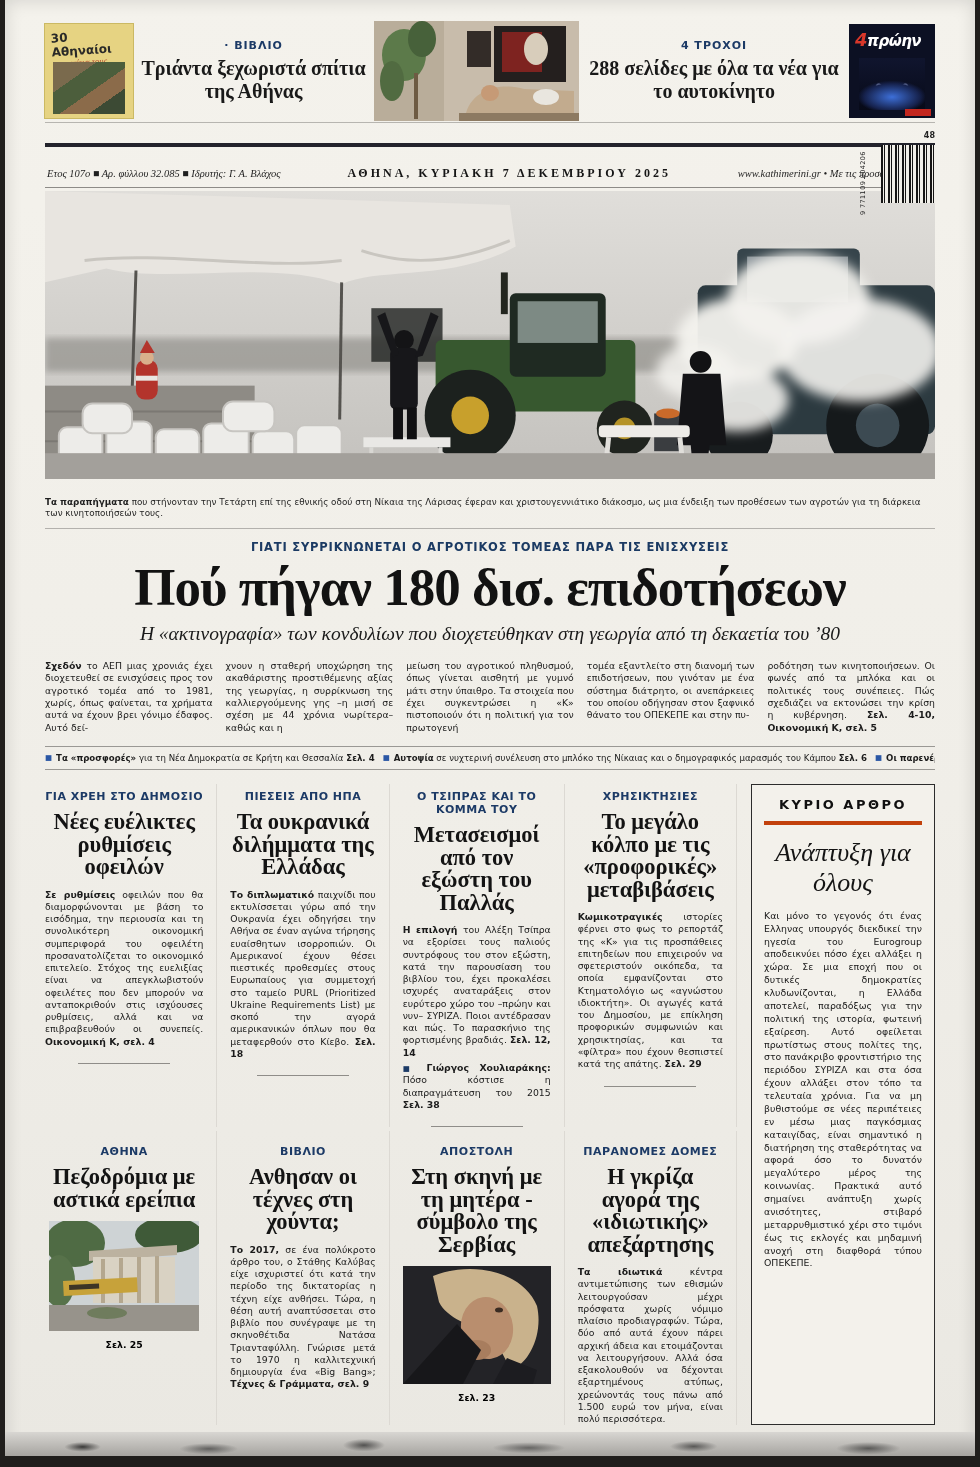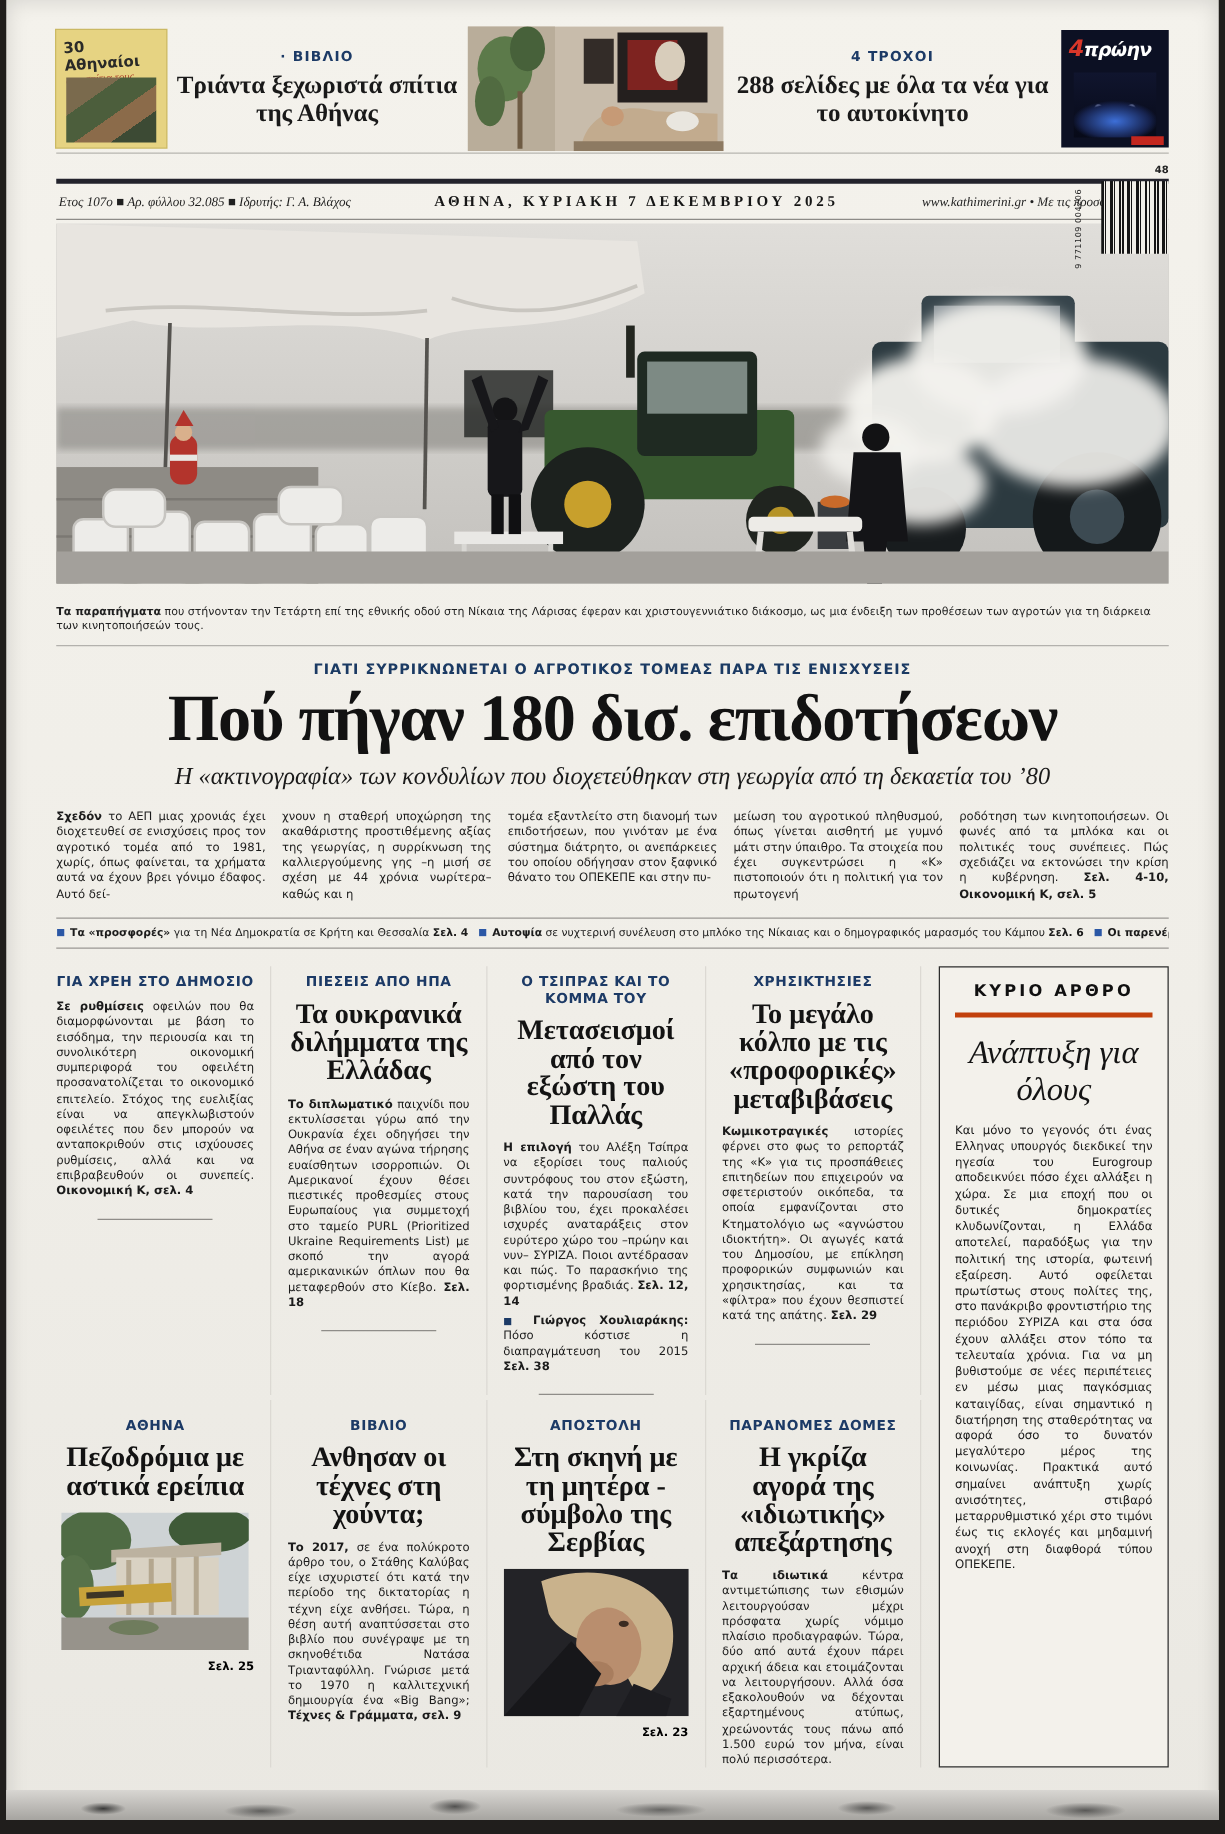--- a/index.html
+++ b/index.html
@@ -43,21 +43,21 @@
   .tagline{font-family:"Liberation Serif",serif;font-size:17px;color:#1e1e1e;margin-top:10px;}
   .barcode-wrap{position:absolute;right:0;top:10px;width:74px;height:84px;}
   .bc-bars{position:absolute;right:0;top:12px;width:54px;height:58px;
      background:repeating-linear-gradient(90deg,#151515 0 2px,#f1efe9 2px 3px,#151515 3px 4px,#f1efe9 4px 7px);}
   .bc-num{position:absolute;left:6px;bottom:2px;transform-origin:left bottom;transform:rotate(-90deg);
      font-size:6.5px;color:#222;white-space:nowrap;letter-spacing:.4px;}
   .bc-issue{position:absolute;right:0;top:-2px;font-size:8px;font-weight:bold;color:#222;}
 
   
   .dateline{display:flex;justify-content:space-between;align-items:baseline;margin-top:12px;
-     border-top:4px solid #23232c;border-bottom:1px solid #8d8b87;padding:7px 2px 6px;
+     border-top:4px solid #23232c;border-bottom:1px solid #8d8b87;padding:19px 2px 6px;
      font-family:"Liberation Serif",serif;}
   .dl-side{font-size:10.5px;font-style:italic;color:#1f1f1f;}
   .dl-center{font-size:12px;font-weight:bold;letter-spacing:3px;color:#161616;}
 
   
   .lead-photo{height:288px;margin-top:3px;background:#ccc9c5;overflow:hidden;}
   .lead-photo svg{display:block;width:100%;height:100%;}
   .caption{font-size:8.8px;line-height:1.3;color:#1f1f1f;padding:18px 0 8px;border-bottom:1px solid #b3b1ad;}
 
   
@@ -82,21 +82,21 @@
   .cell.r2{padding-top:14px;}
   .cell.box{grid-column:5;grid-row:1 / span 2;border-right:none;padding:0 0 0 14px;}
   .s-kicker{text-align:center;font-size:11px;font-weight:bold;letter-spacing:.5px;color:#1c3a66;margin-bottom:8px;}
   .s-headline{text-align:center;font-family:"Liberation Serif",serif;font-weight:bold;
      font-size:22.5px;line-height:1.0;color:#131313;margin:0 0 10px;}
   .s-body{font-size:9.3px;line-height:1.32;text-align:justify;color:#1b1b1b;margin:0;}
   .s-extra{font-size:9.3px;line-height:1.32;text-align:justify;color:#1b1b1b;margin:3px 0 0;}
   .s-extra::before{content:"■ ";color:#1c3a66;font-size:7.5px;}
   .rowline{width:92px;border-top:1px solid #8f8d89;margin:15px auto 0;}
   .s-photo{display:block;margin:4px auto 6px;}
-  .s-page{text-align:right;font-size:9.3px;font-weight:bold;margin-top:8px;}
+  .s-page{text-align:center;font-size:9.3px;font-weight:bold;margin-top:8px;}
 
   
   .editorial{border:1.5px solid #2c2c2c;background:#f3f1eb;padding:12px 12px 12px;height:100%;box-sizing:border-box;}
   .ed-kicker{text-align:center;font-size:13px;font-weight:bold;letter-spacing:2.5px;color:#101010;
      padding-bottom:9px;border-bottom:4px solid #c2410c;}
   .ed-headline{text-align:center;font-family:"Liberation Serif",serif;font-style:italic;
      font-size:26px;line-height:1.15;color:#141414;margin:13px 0 12px;font-weight:normal;}
   .ed-body{font-size:9.4px;line-height:1.37;text-align:justify;color:#191919;}
 
   
@@ -261,35 +261,36 @@
     </svg>
   </div>
   <div class="caption"><b>Τα παραπήγματα</b><span> που στήνονταν την Τετάρτη επί της εθνικής οδού στη Νίκαια της Λάρισας έφεραν και χριστουγεννιάτικο διάκοσμο, ως μια ένδειξη των προθέσεων των αγροτών για τη διάρκεια των κινητοποιήσεών τους.</span></div>
 
   <div class="lead-kicker">ΓΙΑΤΙ ΣΥΡΡΙΚΝΩΝΕΤΑΙ Ο ΑΓΡΟΤΙΚΟΣ ΤΟΜΕΑΣ ΠΑΡΑ ΤΙΣ ΕΝΙΣΧΥΣΕΙΣ</div>
   <h1 class="lead-headline">Πού πήγαν 180 δισ. επιδοτήσεων</h1>
   <div class="lead-subhead">Η «ακτινογραφία» των κονδυλίων που διοχετεύθηκαν στη γεωργία από τη δεκαετία του ’80</div>
   <div class="lead-cols">
     <div class="lead-col"><b>Σχεδόν</b><span> το ΑΕΠ μιας χρονιάς έχει διοχετευθεί σε ενισχύσεις προς τον αγροτικό τομέα από το 1981, χωρίς, όπως φαίνεται, τα χρήματα αυτά να έχουν βρει γόνιμο έδαφος. Αυτό δεί-</span></div>
     <div class="lead-col"><span>χνουν η σταθερή υποχώρηση της ακαθάριστης προστιθέμενης αξίας της γεωργίας, η συρρίκνωση της καλλιεργούμενης γης –η μισή σε σχέση με 44 χρόνια νωρίτερα– καθώς και η</span></div>
+    <div class="lead-col"><span>μείωση του αγροτικού πληθυσμού, όπως γίνεται αισθητή με γυμνό μάτι στην ύπαιθρο. Τα στοιχεία που έχει συγκεντρώσει η «Κ» πιστοποιούν ότι η πολιτική για τον πρωτογενή</span></div>
     <div class="lead-col"><span>τομέα εξαντλείτο στη διανομή των επιδοτήσεων, που γινόταν με ένα σύστημα διάτρητο, οι ανεπάρκειες του οποίου οδήγησαν στον ξαφνικό θάνατο του ΟΠΕΚΕΠΕ και στην πυ-</span></div>
-    <div class="lead-col"><span>μείωση του αγροτικού πληθυσμού, όπως γίνεται αισθητή με γυμνό μάτι στην ύπαιθρο. Τα στοιχεία που έχει συγκεντρώσει η «Κ» πιστοποιούν ότι η πολιτική για τον πρωτογενή</span></div>
     <div class="lead-col"><span>ροδότηση των κινητοποιήσεων. Οι φωνές από τα μπλόκα και οι πολιτικές τους συνέπειες. Πώς σχεδιάζει να εκτονώσει την κρίση η κυβέρνηση. </span><b>Σελ. 4-10, Οικονομική Κ, σελ. 5</b></div>
   </div>
 
   <div class="teasers">
     <span class="teaser"><b>Τα «προσφορές»</b><span> για τη Νέα Δημοκρατία σε Κρήτη και Θεσσαλία </span><b>Σελ. 4</b></span>
     <span class="teaser"><b>Αυτοψία</b><span> σε νυχτερινή συνέλευση στο μπλόκο της Νίκαιας και ο δημογραφικός μαρασμός του Κάμπου </span><b>Σελ. 6</b></span>
     <span class="teaser"><b>Οι παρενέργειες</b></span>
   </div>
 
   <div class="grid">
 
     <div class="cell c1" style="grid-column:1;grid-row:1;">
       <div class="s-kicker">ΓΙΑ ΧΡΕΗ ΣΤΟ ΔΗΜΟΣΙΟ</div>
+      <h3 class="s-headline">Νέες ευέλικτες ρυθμίσεις οφειλών</h3>
       <p class="s-body"><b>Σε ρυθμίσεις</b><span> οφειλών που θα διαμορφώνονται με βάση το εισόδημα, την περιουσία και τη συνολικότερη οικονομική συμπεριφορά του οφειλέτη προσανατολίζεται το οικονομικό επιτελείο. Στόχος της ευελιξίας είναι να απεγκλωβιστούν οφειλέτες που δεν μπορούν να ανταποκριθούν στις ισχύουσες ρυθμίσεις, αλλά και να επιβραβευθούν οι συνεπείς. </span><b>Οικονομική Κ, σελ. 4</b></p>
       <div class="rowline"></div>
     </div>
 
     <div class="cell" style="grid-column:2;grid-row:1;">
       <div class="s-kicker">ΠΙΕΣΕΙΣ ΑΠΟ ΗΠΑ</div>
       <h3 class="s-headline">Τα ουκρανικά διλήμματα της Ελλάδας</h3>
       <p class="s-body"><b>Το διπλωματικό</b><span> παιχνίδι που εκτυλίσσεται γύρω από την Ουκρανία έχει οδηγήσει την Αθήνα σε έναν αγώνα τήρησης ευαίσθητων ισορροπιών. Οι Αμερικανοί έχουν θέσει πιεστικές προθεσμίες στους Ευρωπαίους για συμμετοχή στο ταμείο PURL (Prioritized Ukraine Requirements List) με σκοπό την αγορά αμερικανικών όπλων που θα μεταφερθούν στο Κίεβο. </span><b>Σελ. 18</b></p>
       <div class="rowline"></div>
     </div>

